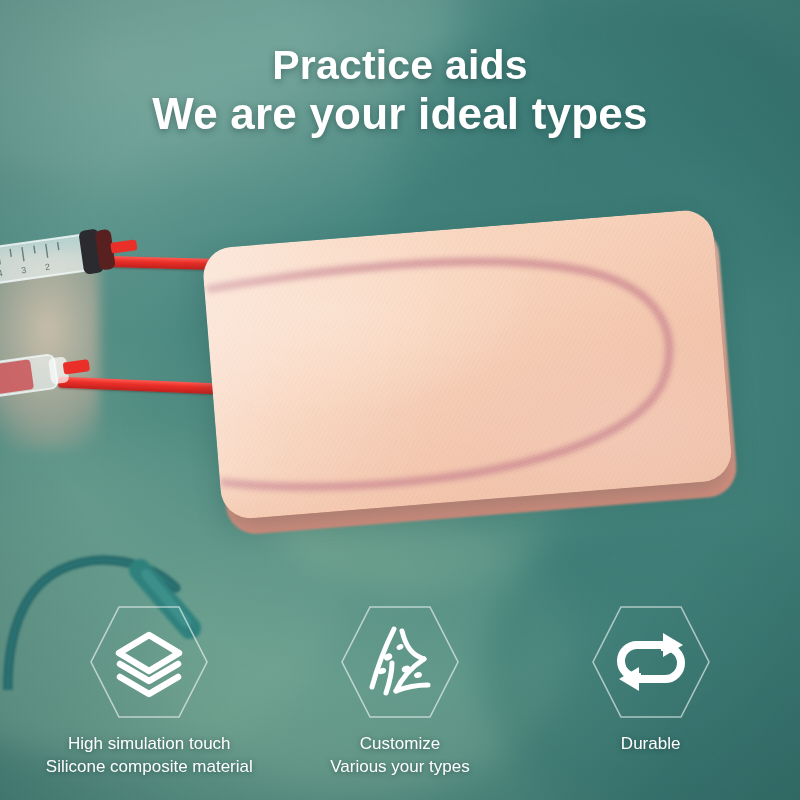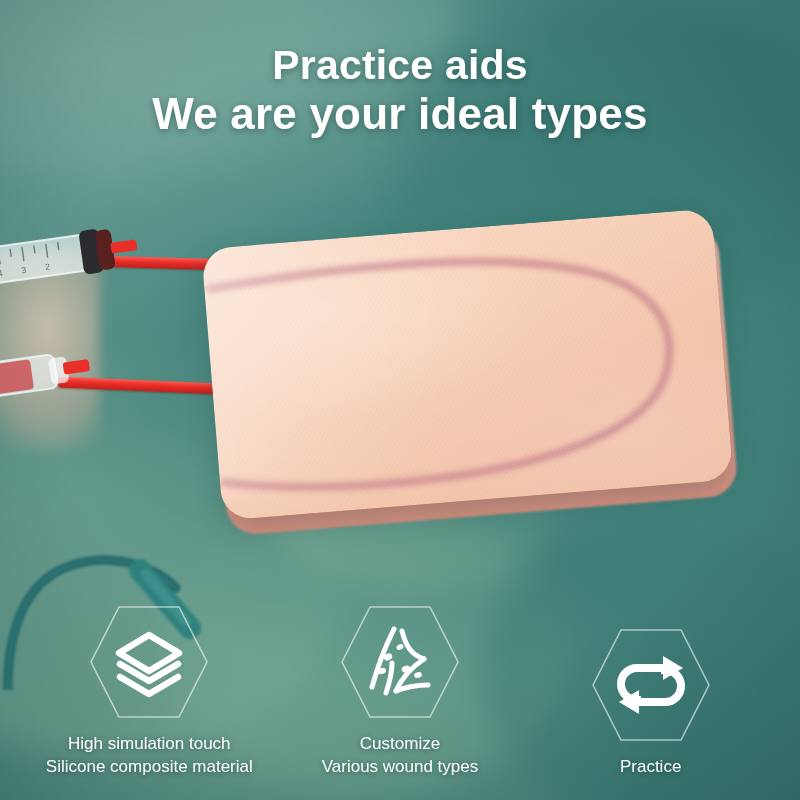--- a/index.html
+++ b/index.html
@@ -186,21 +186,21 @@
   }
 
   
   .features {
     position: absolute;
     left: 0;
     right: 0;
     bottom: 22px;
     display: flex;
     justify-content: space-around;
-    align-items: flex-end;
+    align-items: flex-start;
     padding: 0 24px;
     z-index: 40;
   }
   .feature {
     display: flex;
     flex-direction: column;
     align-items: center;
     width: 250px;
   }
   .hex {
@@ -342,34 +342,34 @@
           <g fill="#ffffff">
             <ellipse cx="48" cy="56" rx="4.4" ry="3.2" transform="rotate(-25 48 56)"></ellipse>
             <ellipse cx="42" cy="70" rx="4.2" ry="3.0" transform="rotate(-20 42 70)"></ellipse>
             <ellipse cx="66" cy="68" rx="4.4" ry="3.2" transform="rotate(-20 66 68)"></ellipse>
             <ellipse cx="78" cy="74" rx="4.0" ry="2.9" transform="rotate(-15 78 74)"></ellipse>
             <ellipse cx="60" cy="46" rx="3.6" ry="2.7" transform="rotate(-30 60 46)"></ellipse>
           </g>
         </svg>
       </div>
       <div class="feature-label">Customize
-Various wound types</div>
+Various your types</div>
     </div>
 
     <div class="feature">
       <div class="hex">
         <svg viewBox="0 0 120 122" width="120" height="122">
           <polygon points="30,6 90,6 118,61 90,116 30,116 2,61" fill="none" stroke="rgba(255,255,255,0.58)" stroke-width="1.6"></polygon>
           <g fill="none" stroke="#ffffff" stroke-width="8" stroke-linecap="butt">
             <path d="M78,44 H46 A16,16 0 0 0 46,76 H50"></path>
             <path d="M42,78 H74 A16,16 0 0 0 74,46 H70"></path>
           </g>
           <g fill="#ffffff">
             <polygon points="72,32 92,44 72,56"></polygon>
             <polygon points="48,66 28,78 48,90"></polygon>
           </g>
         </svg>
       </div>
-      <div class="feature-label">Practice</div>
+      <div class="feature-label">Durable</div>
     </div>
 
   </div>
 </div>
 
 </body></html>

